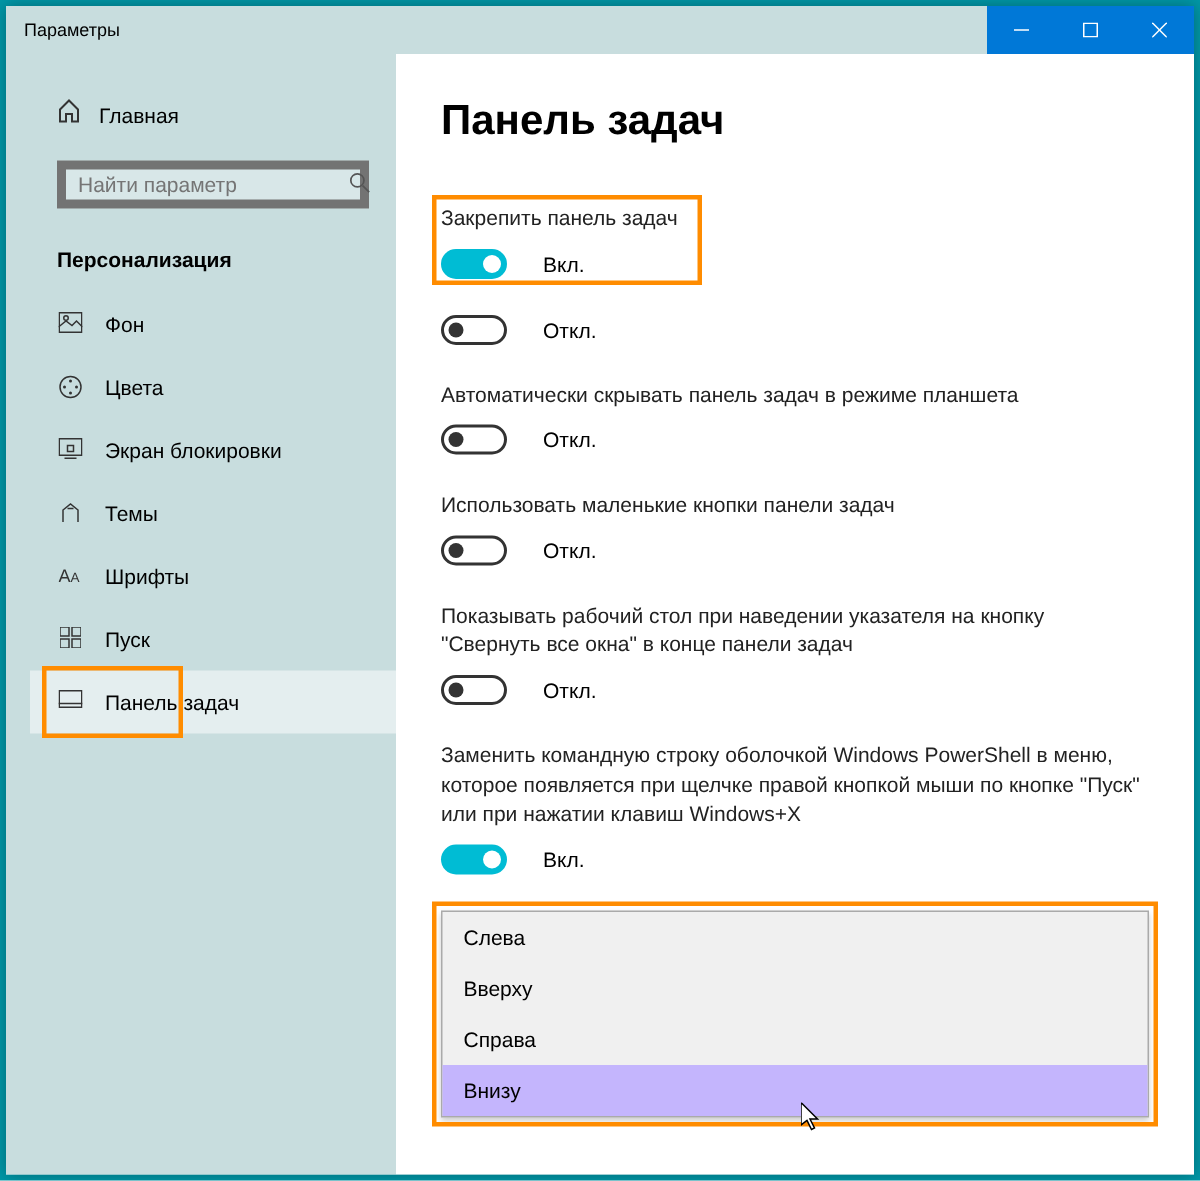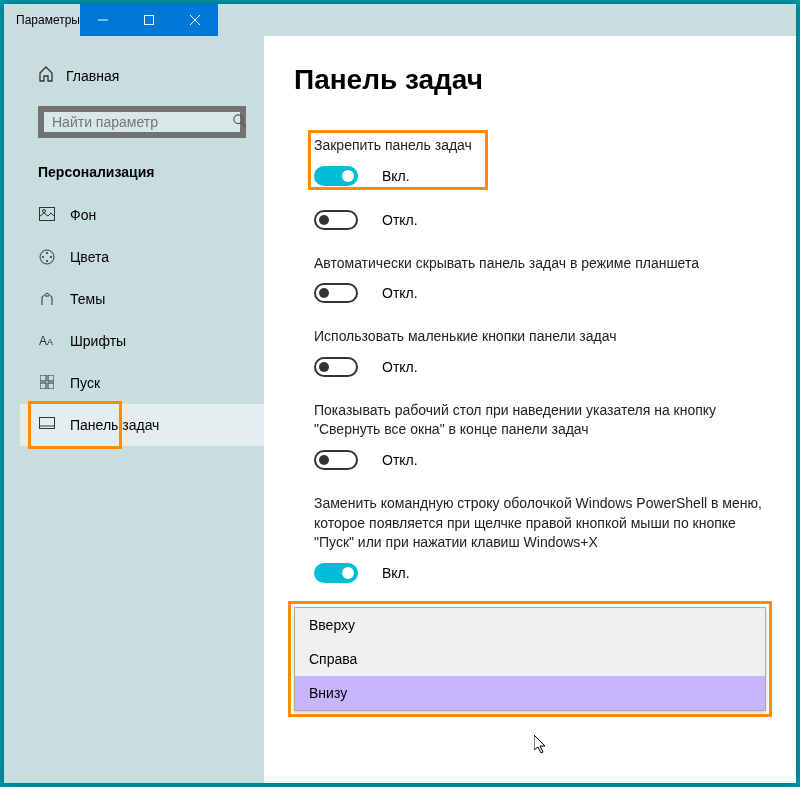--- a/index.html
+++ b/index.html
@@ -24,20 +24,21 @@
       display: flex;
       flex-direction: column;
       box-shadow: 0 0 10px rgba(0,0,0,0.3);
     }
     
     .titlebar {
       height: 32px;
       background: #c8ddde;
       display: flex;
       align-items: center;
+      justify-content: space-between;
       position: relative;
     }
     
     .titlebar-title {
       font-size: 12px;
       color: #000;
       padding-left: 12px;
     }
     
     .window-controls {
@@ -165,21 +166,20 @@
     
     .content-title {
       font-size: 28px;
       font-weight: 600;
       margin-bottom: 40px;
     }
     
     .setting-block {
       margin-bottom: 24px;
       position: relative;
-      margin-left: 20px;
     }
     
     .setting-label {
       font-size: 14px;
       color: #222;
       margin-bottom: 10px;
       line-height: 1.4;
     }
     
     .toggle-row {
@@ -341,20 +341,30 @@
               <circle cx="8" cy="8" r="7" fill="none" stroke="#333" stroke-width="1"></circle>
               <circle cx="8" cy="4" r="1" fill="#333"></circle>
               <circle cx="12" cy="8" r="1" fill="#333"></circle>
               <circle cx="4" cy="8" r="1" fill="#333"></circle>
               <circle cx="8" cy="12" r="1" fill="#333"></circle>
             </svg>
         </span>
         <span>Цвета</span>
       </div>
 
+      <div class="sidebar-item">
+        <span class="sidebar-item-icon">
+          <svg width="16" height="14" viewBox="0 0 16 14">
+              <rect x="0.5" y="0.5" width="15" height="11" fill="none" stroke="#333" stroke-width="1"></rect>
+              <rect x="4" y="13" width="8" height="1" fill="#333"></rect>
+              <rect x="6" y="5" width="4" height="4" fill="none" stroke="#333" stroke-width="1"></rect>
+            </svg>
+        </span>
+        <span>Экран блокировки</span>
+      </div>
 
       <div class="sidebar-item">
         <span class="sidebar-item-icon">
           <svg width="16" height="16" viewBox="0 0 16 16">
               <path d="M3 14 L3 6 L8 2 L13 6 L13 14" fill="none" stroke="#333" stroke-width="1"></path>
               <path d="M6 5 L10 5" stroke="#333" stroke-width="1"></path>
             </svg>
         </span>
         <span>Темы</span>
       </div>
@@ -454,20 +464,21 @@
           <div class="toggle on">
             <div class="toggle-knob"></div>
           </div>
           <span class="toggle-label">Вкл.</span>
         </div>
       </div>
 
       <div class="dropdown-container">
         <div class="highlight-box highlight-dropdown"></div>
         <div class="dropdown-list">
+          <div class="dropdown-item">Слева</div>
           <div class="dropdown-item">Вверху</div>
           <div class="dropdown-item">Справа</div>
           <div class="dropdown-item selected">Внизу</div>
         </div>
         <svg class="cursor" width="16" height="20" viewBox="0 0 16 20" style="left:240px; top:128px;">
           <path d="M0 0 L0 15 L4 12 L7 18 L9 17 L6 11 L11 11 Z" fill="white" stroke="black" stroke-width="1"></path>
         </svg>
       </div>
 
     </div>

